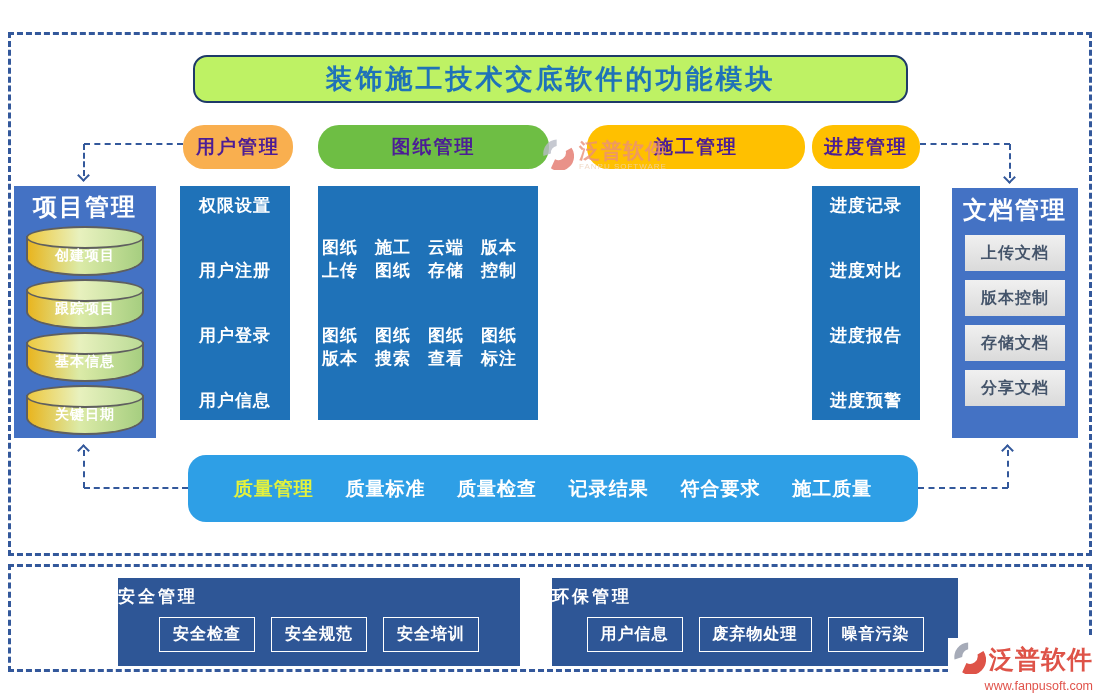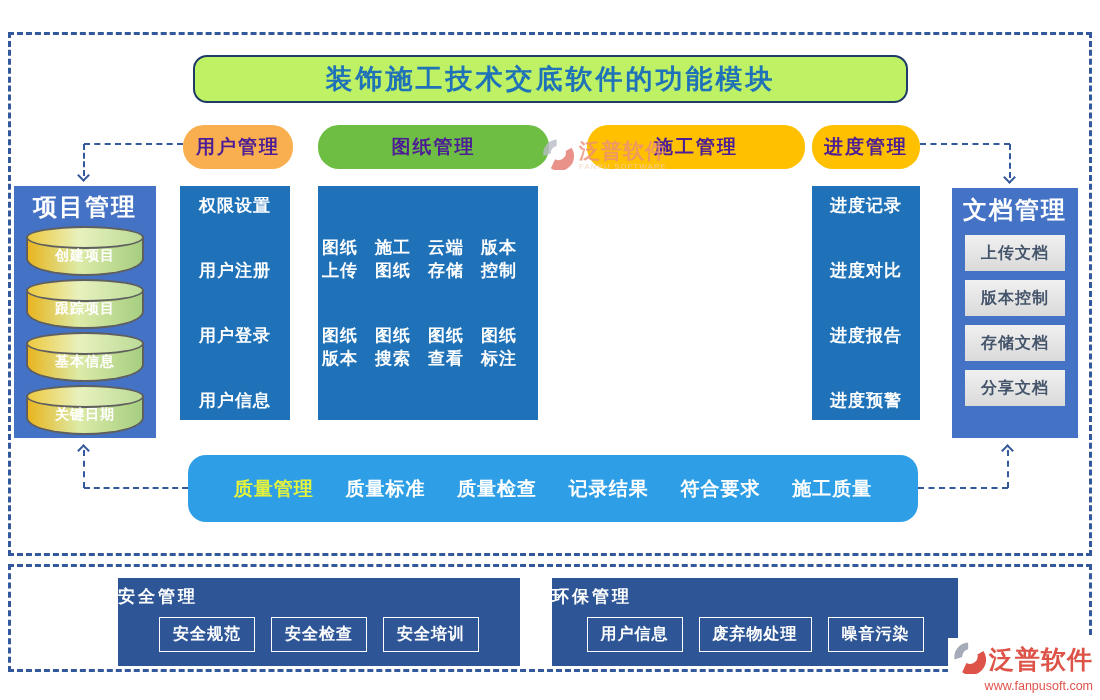--- a/index.html
+++ b/index.html
@@ -177,22 +177,22 @@
     <span>质量标准</span>
     <span>质量检查</span>
     <span>记录结果</span>
     <span>符合要求</span>
     <span>施工质量</span>
   </div>
 
   <div class="bottom-box box-safe">
     <div class="box-title">安全管理</div>
     <div class="btn-row">
+      <div class="wbtn">安全检查</div>
       <div class="wbtn">安全规范</div>
-      <div class="wbtn">安全检查</div>
       <div class="wbtn">安全培训</div>
     </div>
   </div>
 
   <div class="bottom-box box-env">
     <div class="box-title">环保管理</div>
     <div class="btn-row">
       <div class="wbtn">用户信息</div>
       <div class="wbtn">废弃物处理</div>
       <div class="wbtn">噪音污染</div>

